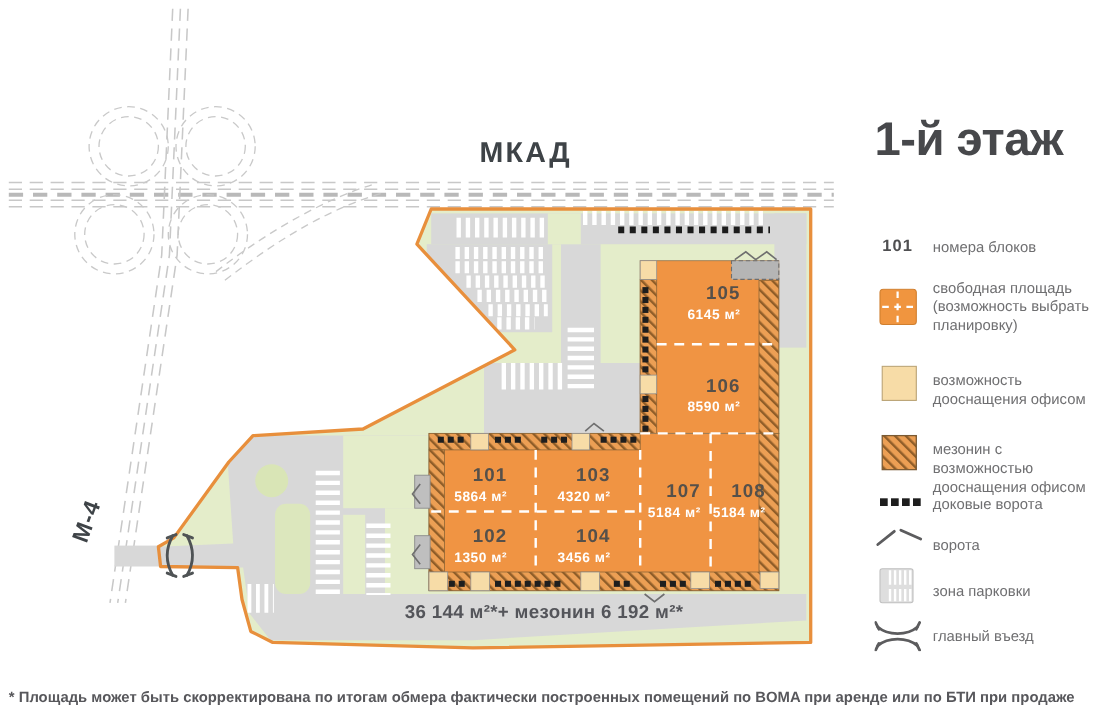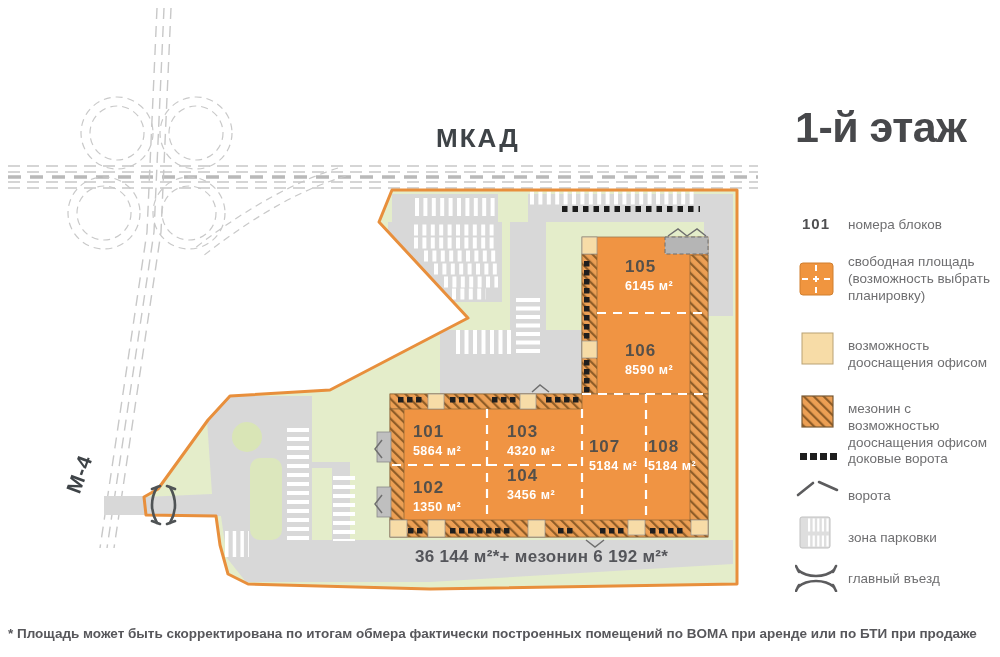--- a/index.html
+++ b/index.html
@@ -4,24 +4,24 @@
 <style>
   html,body{margin:0;padding:0;background:#fff;}
   body{width:1000px;height:657px;position:relative;overflow:hidden;
        font-family:"Liberation Sans",sans-serif;-webkit-font-smoothing:antialiased;}
   .abs{position:absolute;}
   #map-svg{position:absolute;left:0;top:0;}
   
   .mkad{left:436px;top:123px;font-size:26px;font-weight:bold;color:#3e4347;letter-spacing:2px;}
   .m4{left:60px;top:462px;font-size:21px;font-weight:bold;color:#3e4347;
       transform:rotate(-70deg);letter-spacing:1px;}
-  .blk{transform:translateX(-50%);text-align:left;line-height:1;}
+  .blk{transform:translateX(-50%);text-align:right;line-height:1;}
   .blk-num{font-size:17px;font-weight:bold;color:#55504a;letter-spacing:1px;}
   .blk-area{font-size:12.5px;font-weight:bold;color:#ffffff;margin-top:5px;letter-spacing:.5px;}
-  .total{left:368px;top:547px;font-size:17px;font-weight:bold;color:#54555a;letter-spacing:.3px;margin-left:47px;}
+  .total{left:368px;top:547px;font-size:17px;font-weight:bold;color:#54555a;letter-spacing:.3px;}
   .footnote{left:8px;top:626px;width:984px;font-size:13.5px;font-weight:600;color:#57575b;}
   
   .title{left:795px;top:103px;font-size:43px;font-weight:800;color:#47484b;letter-spacing:-.5px;}
   .lg-text{width:158px;font-size:13.5px;line-height:17px;color:#6f6f71;}
   .lg-badge{font-size:15px;font-weight:bold;color:#4f4f51;letter-spacing:1px;}
 </style>
 </head>
 <body>
 
 <svg id="map-svg" width="1000" height="657" viewBox="0 0 1000 657">
@@ -213,21 +213,21 @@
   <div class="blk-area">5864 м²</div>
 </div>
 <div class="abs blk" style="left:437px;top:479px">
   <div class="blk-num">102</div>
   <div class="blk-area">1350 м²</div>
 </div>
 <div class="abs blk" style="left:531px;top:423px">
   <div class="blk-num">103</div>
   <div class="blk-area">4320 м²</div>
 </div>
-<div class="abs blk" style="left:531px;top:467px">
+<div class="abs blk" style="left:531px;top:479px">
   <div class="blk-num">104</div>
   <div class="blk-area">3456 м²</div>
 </div>
 <div class="abs blk" style="left:649px;top:258px">
   <div class="blk-num">105</div>
   <div class="blk-area">6145 м²</div>
 </div>
 <div class="abs blk" style="left:649px;top:342px">
   <div class="blk-num">106</div>
   <div class="blk-area">8590 м²</div>

